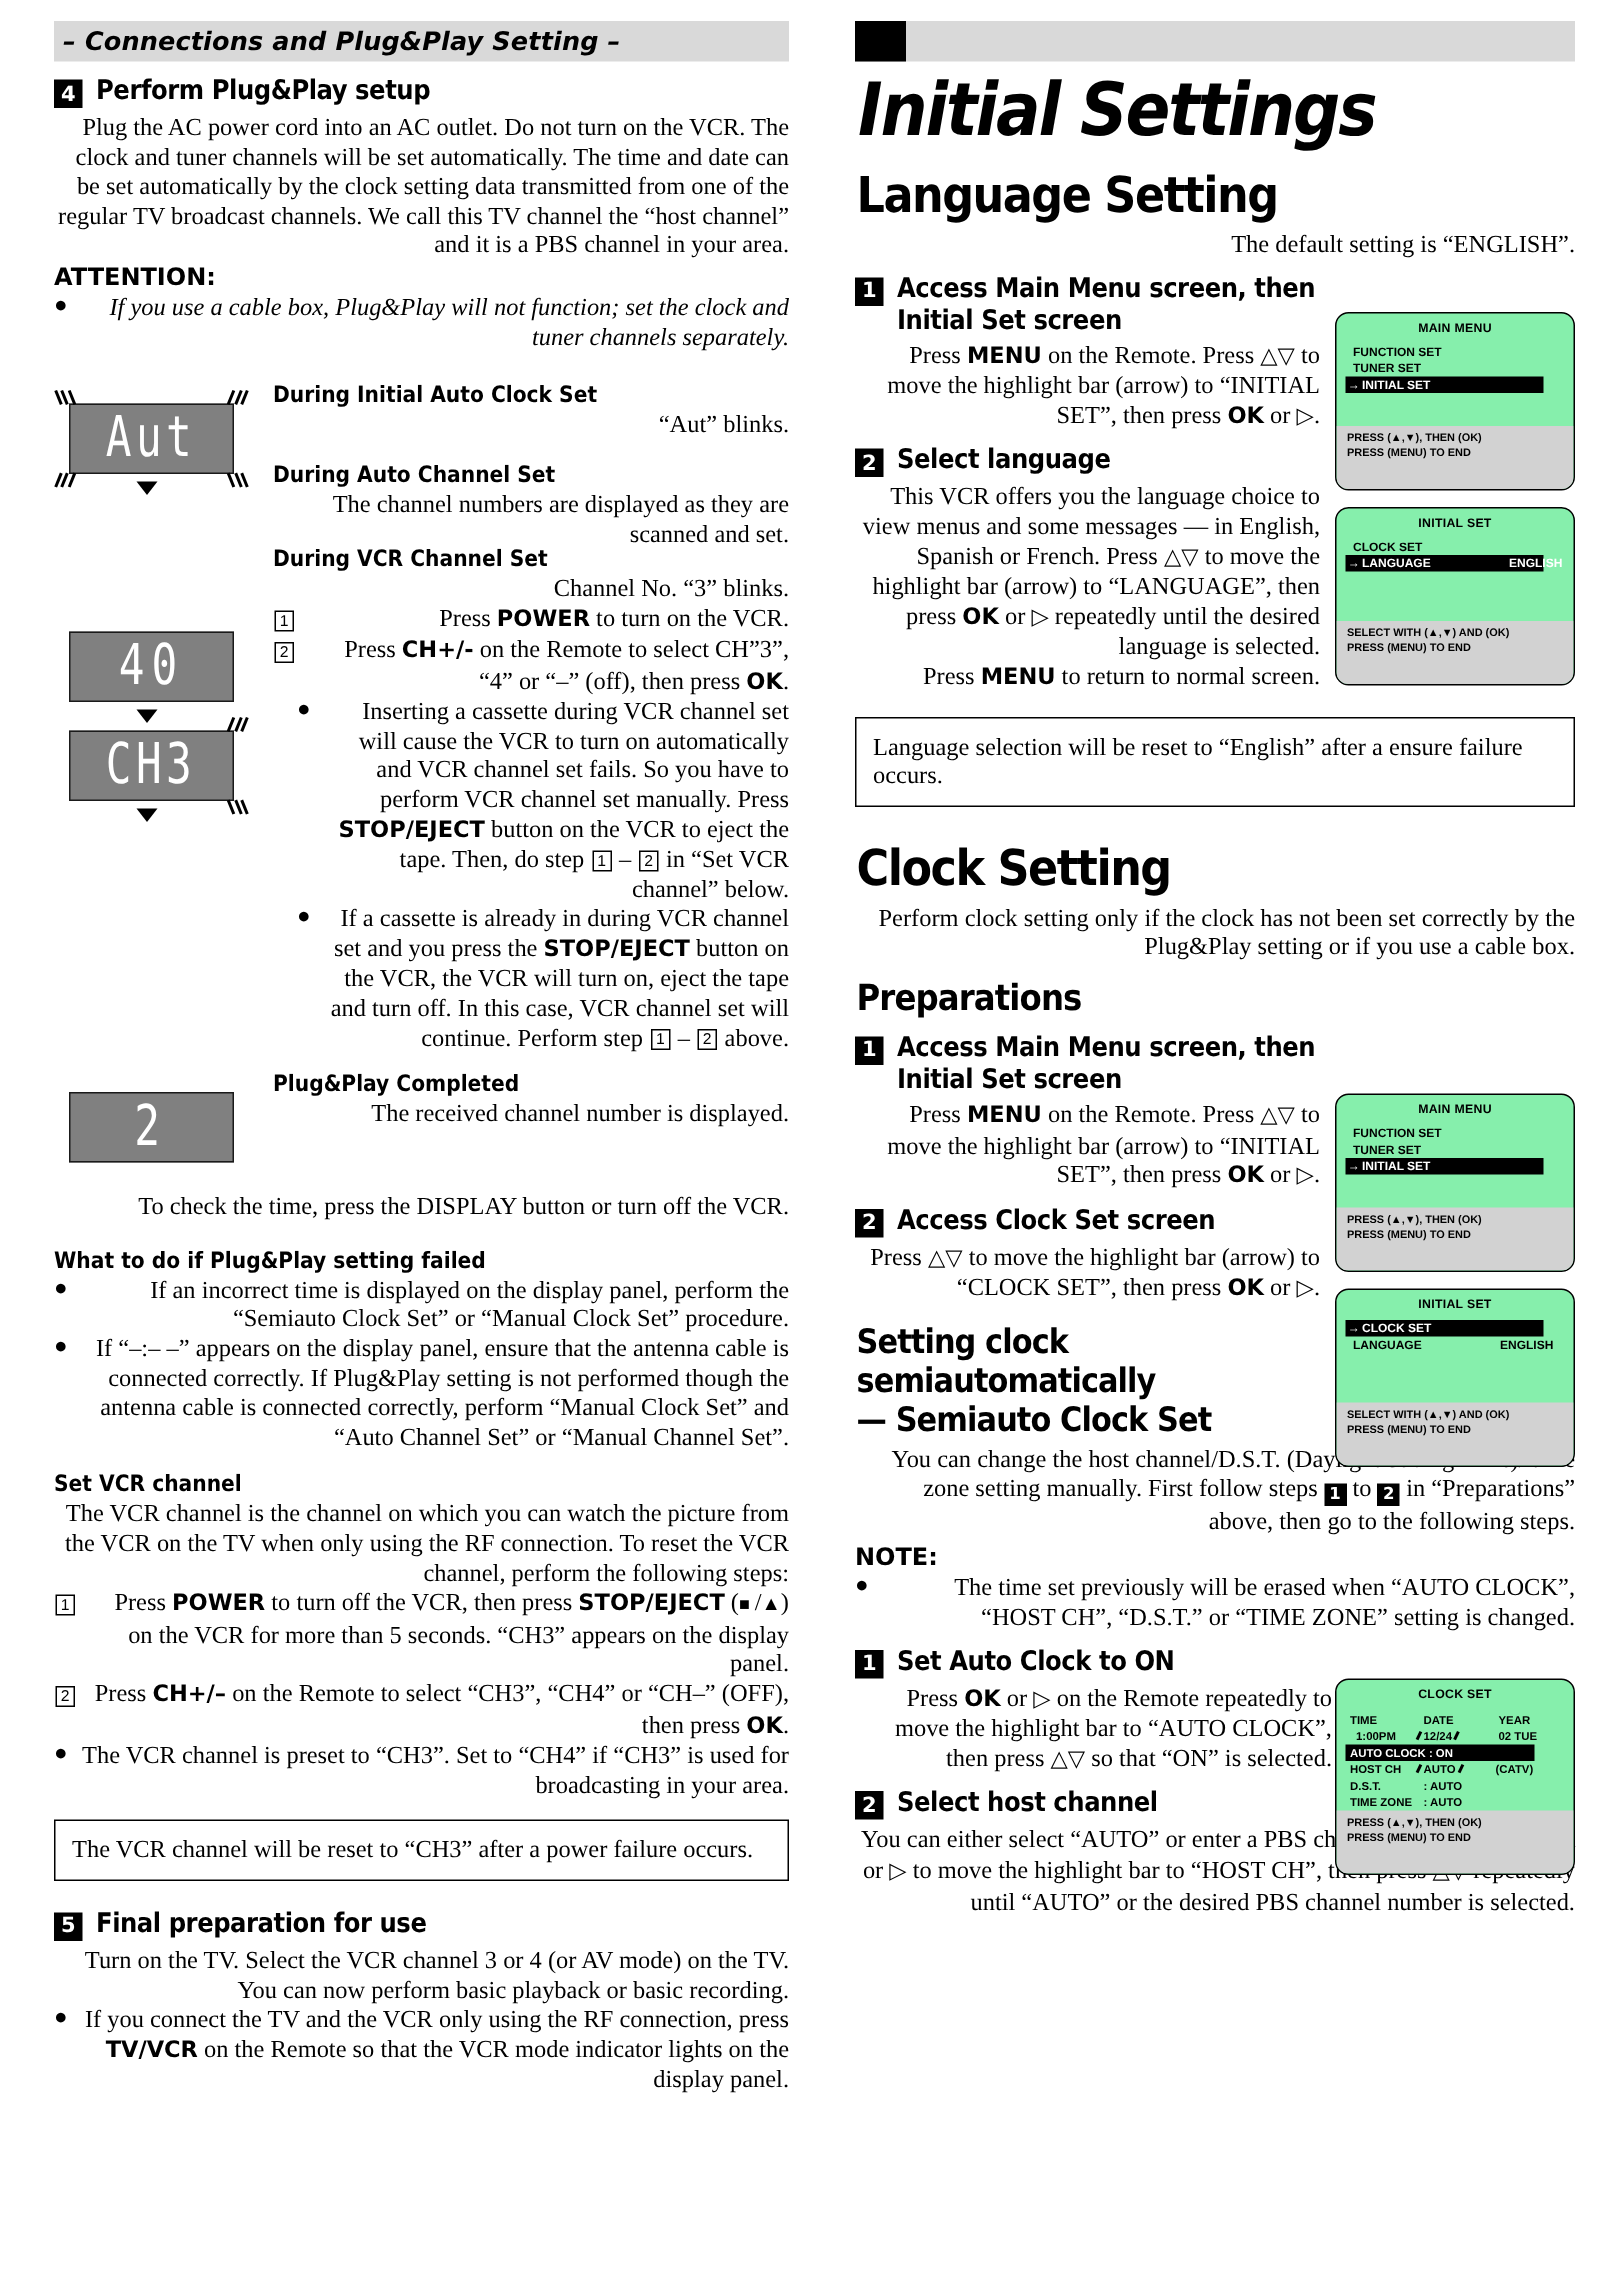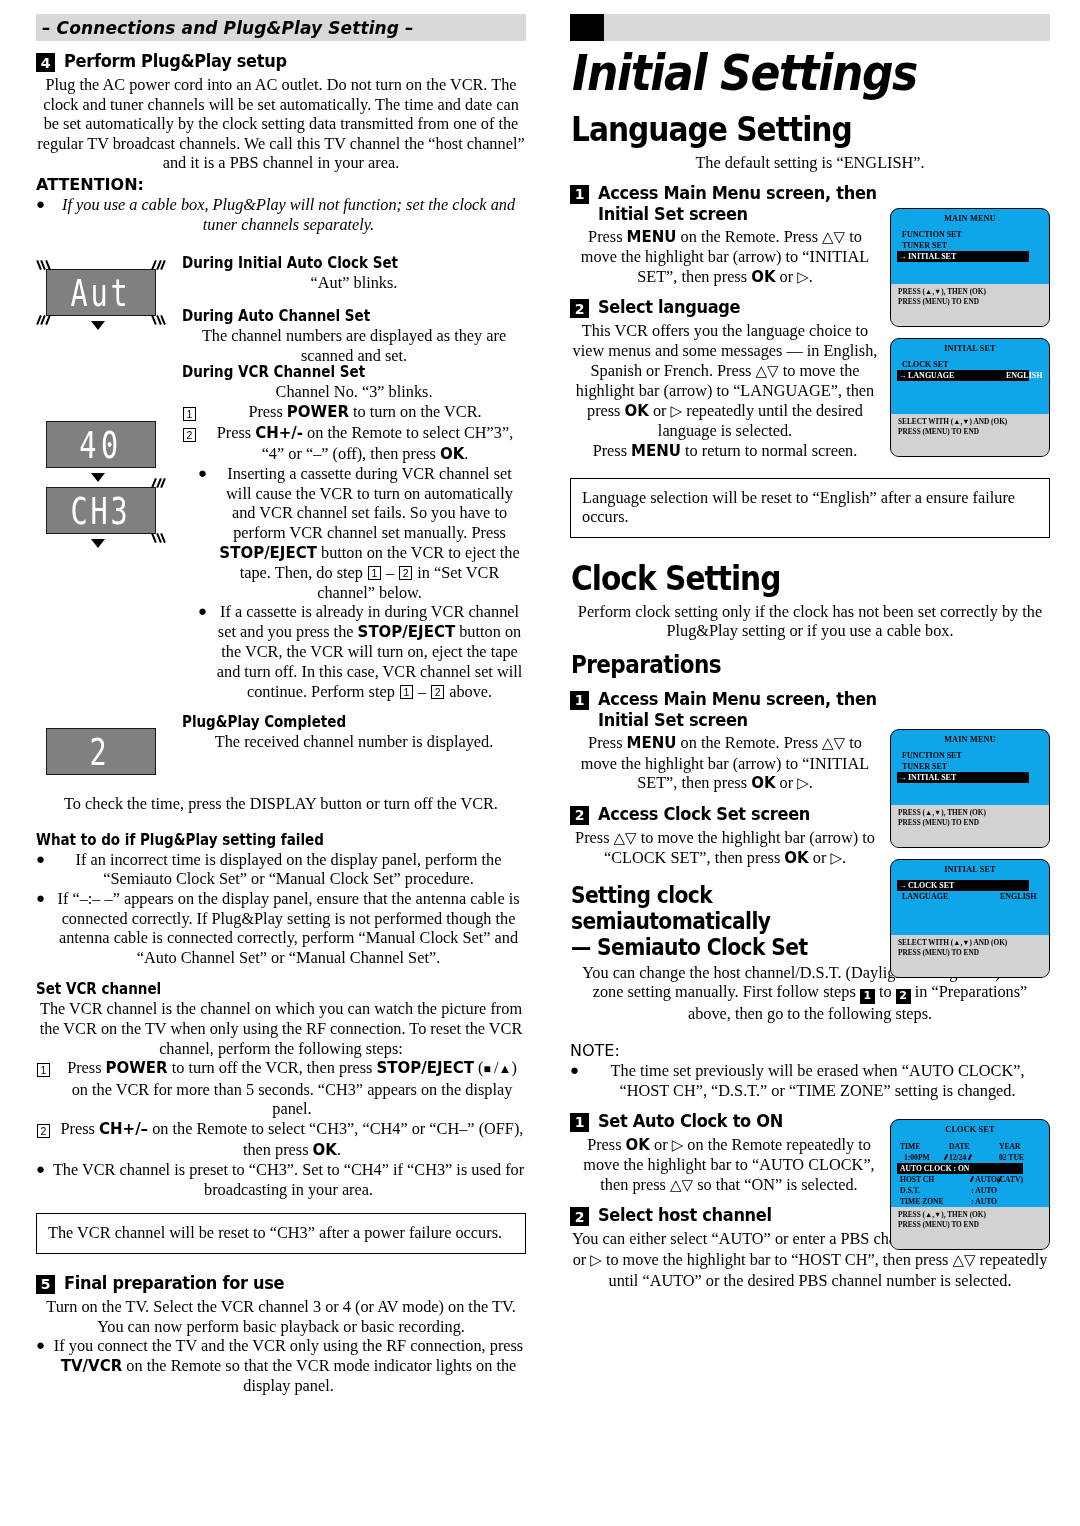--- a/index.html
+++ b/index.html
@@ -78,28 +78,28 @@
     font-family:"DejaVu Sans Condensed","DejaVu Sans", sans-serif;
     font-weight:bold; font-size:15px; line-height:19px;
     margin-top:7px;
   }
   .attention {
     font-family:"DejaVu Sans", sans-serif;
     font-weight:bold; font-size:16px; line-height:20px; margin-top:2px;
   }
   .note-head {
     font-family:"DejaVu Sans", sans-serif;
-    font-weight:normal; font-size:16px; line-height:20px; margin-top:18px;
+    font-weight:bold; font-size:16px; line-height:20px; margin-top:5px;
   }
 
   
   .p {
     font-family:"Liberation Serif", serif;
     font-size:16.3px; line-height:19.6px;
-    text-align:center;
+    text-align:right;
   }
   .p.it { font-style:italic; }
   .b { font-family:"DejaVu Sans", sans-serif; font-weight:bold; font-size:15px; }
 
   
   .bul { display:flex; gap:6px; align-items:flex-start; }
   .bul .dot { font-size:15px; line-height:19.6px; }
   .bul .txt { flex:1; }
   .bul.sm { margin-left:16px; }
 
@@ -162,22 +162,22 @@
   .tick.tl { left:-11px; top:-10px; transform:scaleX(-1); }
   .tick.tr { right:-11px; top:-10px; }
   .tick.bl { left:-11px; bottom:-10px; transform:scale(-1,-1); }
   .tick.br { right:-11px; bottom:-10px; transform:scaleY(-1); }
 
   .lcd-txt { flex:1; padding-top:2px; }
 
   
   .tv {
     width:160px; border:1.7px solid #000; border-radius:9px;
-    background:#0ea5e9; overflow:hidden; position:relative;
-    font-family:Liberation Serif, serif;
+    background:#86efac; overflow:hidden; position:relative;
+    font-family:Liberation Sans, sans-serif;
   }
   .tv-title {
     text-align:center; font-weight:bold; font-size:8.2px;
     padding:5px 0 3px 0; letter-spacing:.2px;
   }
   .tv-body { padding:3px 0 0 0; min-height:58px; }
   .tv-line {
     font-weight:bold; font-size:8px; line-height:11px;
     padding-left:11px; white-space:nowrap; position:relative;
     display:flex;
@@ -200,21 +200,21 @@
   .cs-head span:nth-child(2){ width:50px; }
   .cs-row { display:flex; font-weight:bold; font-size:7.6px; padding-left:9px; line-height:11px;}
   .cs-row span:nth-child(1){ width:49px; }
   .cs-row span:nth-child(2){ width:50px; position:relative;}
   .cs-hl {
     background:#000; color:#fff; font-weight:bold; font-size:7.6px;
     line-height:11px; margin-left:6px; width:126px; padding-left:3px;
   }
   .cs-line { font-weight:bold; font-size:7.6px; line-height:11px; padding-left:9px; display:flex; position:relative;}
   .cs-line .k { width:49px; }
-  .cs-line .v { width:48px;text-align:right; }
+  .cs-line .v { width:48px; }
   .cs-line .x { }
   .blinkmark { position:relative; }
   .blinkmark:before, .blinkmark:after {
     content:""; position:absolute; width:1.6px; height:6px; background:#000;
     transform:rotate(25deg); top:1px;
   }
   .blinkmark:before { left:-4px; }
   .blinkmark:after  { right:-4px; }
 
   .tv-wrap { position:absolute; }

